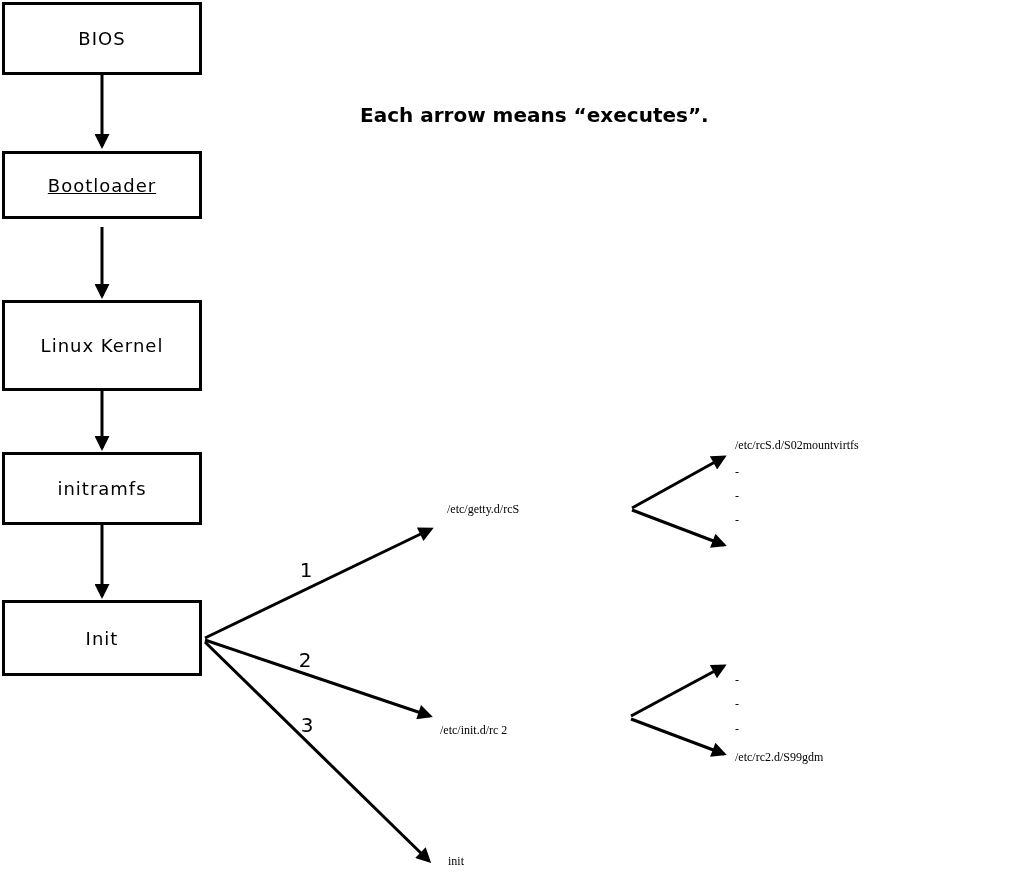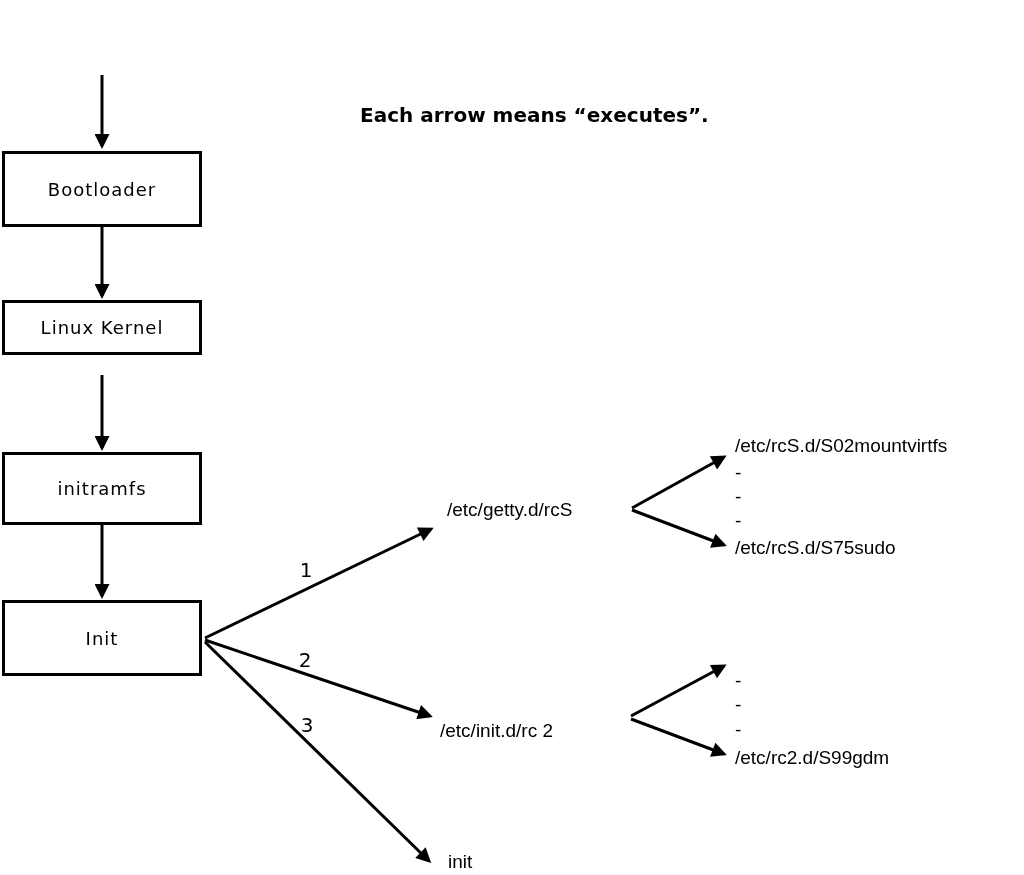--- a/index.html
+++ b/index.html
@@ -43,22 +43,22 @@
     font-weight: bold;
   }
   .num-label {
     position: absolute;
     transform: translate(-50%, -50%);
     font-size: 20px;
   }
   .mono-label {
     position: absolute;
     transform: translateY(-50%);
-    font-family: Liberation Sans, sans-serif;
-    font-size: 19px;
+    font-family: Liberation Serif, serif;
+    font-size: 12px;
     white-space: nowrap;
     line-height: 1;
   }
 </style>
 </head>
 <body>
 
 <div id="canvas">
 
   <svg id="arrow-layer" viewBox="0 0 1024 875" xmlns="http://www.w3.org/2000/svg">
@@ -79,24 +79,27 @@
 
       <line x1="632" y1="508" x2="724" y2="457" marker-end="url(#ah)"></line>
       <line x1="632" y1="510" x2="724" y2="545" marker-end="url(#ah)"></line>
       <line x1="631" y1="716" x2="724" y2="666" marker-end="url(#ah)"></line>
       <line x1="631" y1="719" x2="724" y2="754" marker-end="url(#ah)"></line>
     </g>
   </svg>
 
   <div class="note" style="left:360px; top:115px; transform:translateY(-50%);">Each arrow means “executes”.</div>
 
-  <div class="node-box" style="top:151px; height:76px;">
+  <div class="node-box" style="top:2px;   height:73px;">
+    <span>BIOS</span>
+  </div>
+  <div class="node-box" style="top:151px; height:68px;text-decoration:underline;">
     <span>Bootloader</span>
   </div>
-  <div class="node-box" style="top:300px; height:55px;">
+  <div class="node-box" style="top:300px; height:91px;">
     <span>Linux Kernel</span>
   </div>
   <div class="node-box" style="top:600px; height:76px;">
     <span>Init</span>
   </div>
   <div class="node-box" style="top:452px; height:73px;">
     <span>initramfs</span>
   </div>
 
   <div class="num-label" style="left:306px; top:570px;">1</div>
@@ -104,20 +107,19 @@
   <div class="num-label" style="left:307px; top:725px;">3</div>
 
   <div class="mono-label" style="left:447px; top:509px;">/etc/getty.d/rcS</div>
   <div class="mono-label" style="left:440px; top:718px;margin-top:12px;">/etc/init.d/rc 2</div>
   <div class="mono-label" style="left:448px; top:861px;">init</div>
 
   <div class="mono-label" style="left:735px; top:445px;">/etc/rcS.d/S02mountvirtfs</div>
   <div class="mono-label" style="left:735px; top:472px;">-</div>
   <div class="mono-label" style="left:735px; top:496px;">-</div>
   <div class="mono-label" style="left:735px; top:520px;">-</div>
-  <div class="mono-label" style="left:735px; top:547px;">/etc/rcS.d/S75sudo</div>
 
   <div class="mono-label" style="left:735px; top:680px;">-</div>
   <div class="mono-label" style="left:735px; top:704px;">-</div>
   <div class="mono-label" style="left:735px; top:729px;">-</div>
   <div class="mono-label" style="left:735px; top:757px;">/etc/rc2.d/S99gdm</div>
 
 </div>
 
 </body></html>

